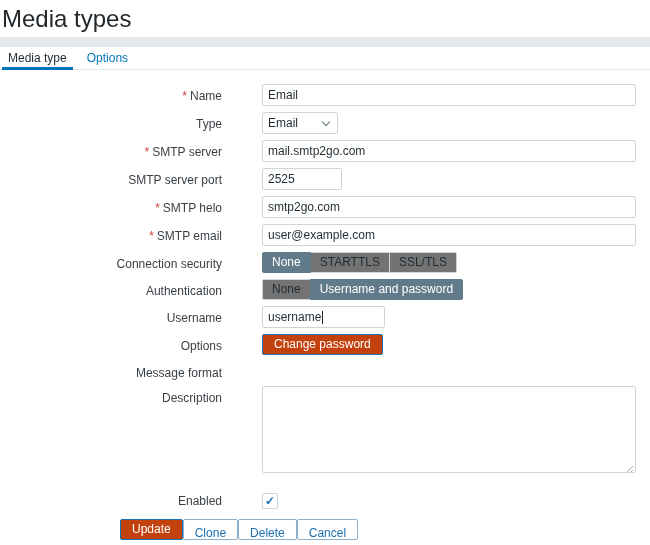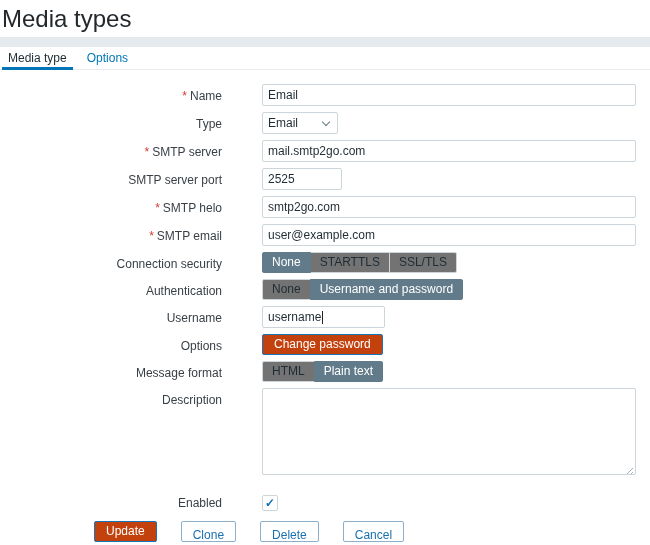--- a/index.html
+++ b/index.html
@@ -149,22 +149,22 @@
     width: 16px; height: 16px; margin-top: 2px;
     border: 1px solid #ccd5d9; border-radius: 2px;
     background: #fff; cursor: pointer;
     display: flex; align-items: center; justify-content: center;
     font-size: 12px; font-weight: bold; color: #0e6fb8;
     line-height: 1;
   }
 
   .row-enabled { margin-top: 14px; }
   .footer-actions {
-    margin-top: 10px; margin-left: 94px;
-    display: flex; gap: 24px;
+    margin-top: 10px; margin-left: 120px;
+    display: flex; gap: 0;
   }
 </style>
 </head>
 <body>
 
 <h1 class="page-title">Media types</h1>
 <div class="header-band"></div>
 
 <div class="tab-bar">
   <div class="tab active">
@@ -255,26 +255,20 @@
 
   <div class="form-row">
     <div class="form-label"><span>Options</span></div>
     <div class="form-control">
       <button class="btn btn-primary">Change password</button>
     </div>
   </div>
 
   <div class="form-row">
     <div class="form-label"><span>Message format</span></div>
-    <div class="form-control">
-      <div class="segmented">
-        <div class="segment">HTML</div>
-        <div class="segment selected">Plain text</div>
-      </div>
-    </div>
   </div>
 
   <div class="form-row">
     <div class="form-label"><span>Description</span></div>
     <div class="form-control">
       <div class="textarea-wrap">
         <textarea class="desc" style=""></textarea>
         <div class="resize-handle"></div>
       </div>
     </div>

